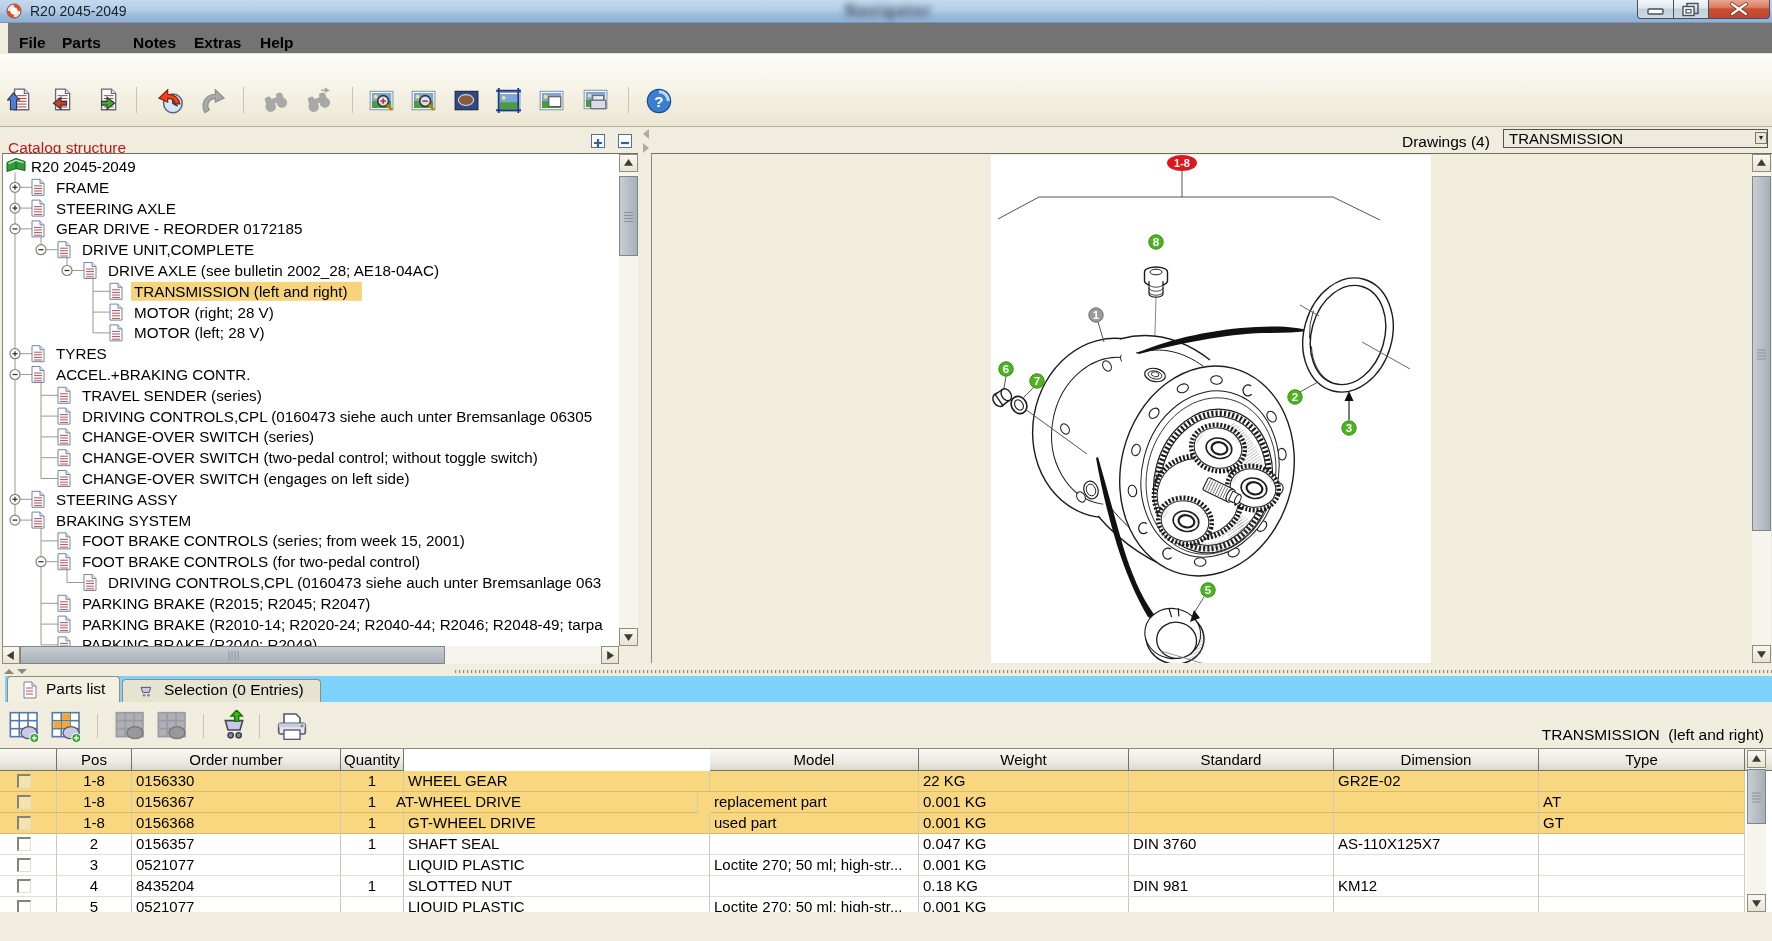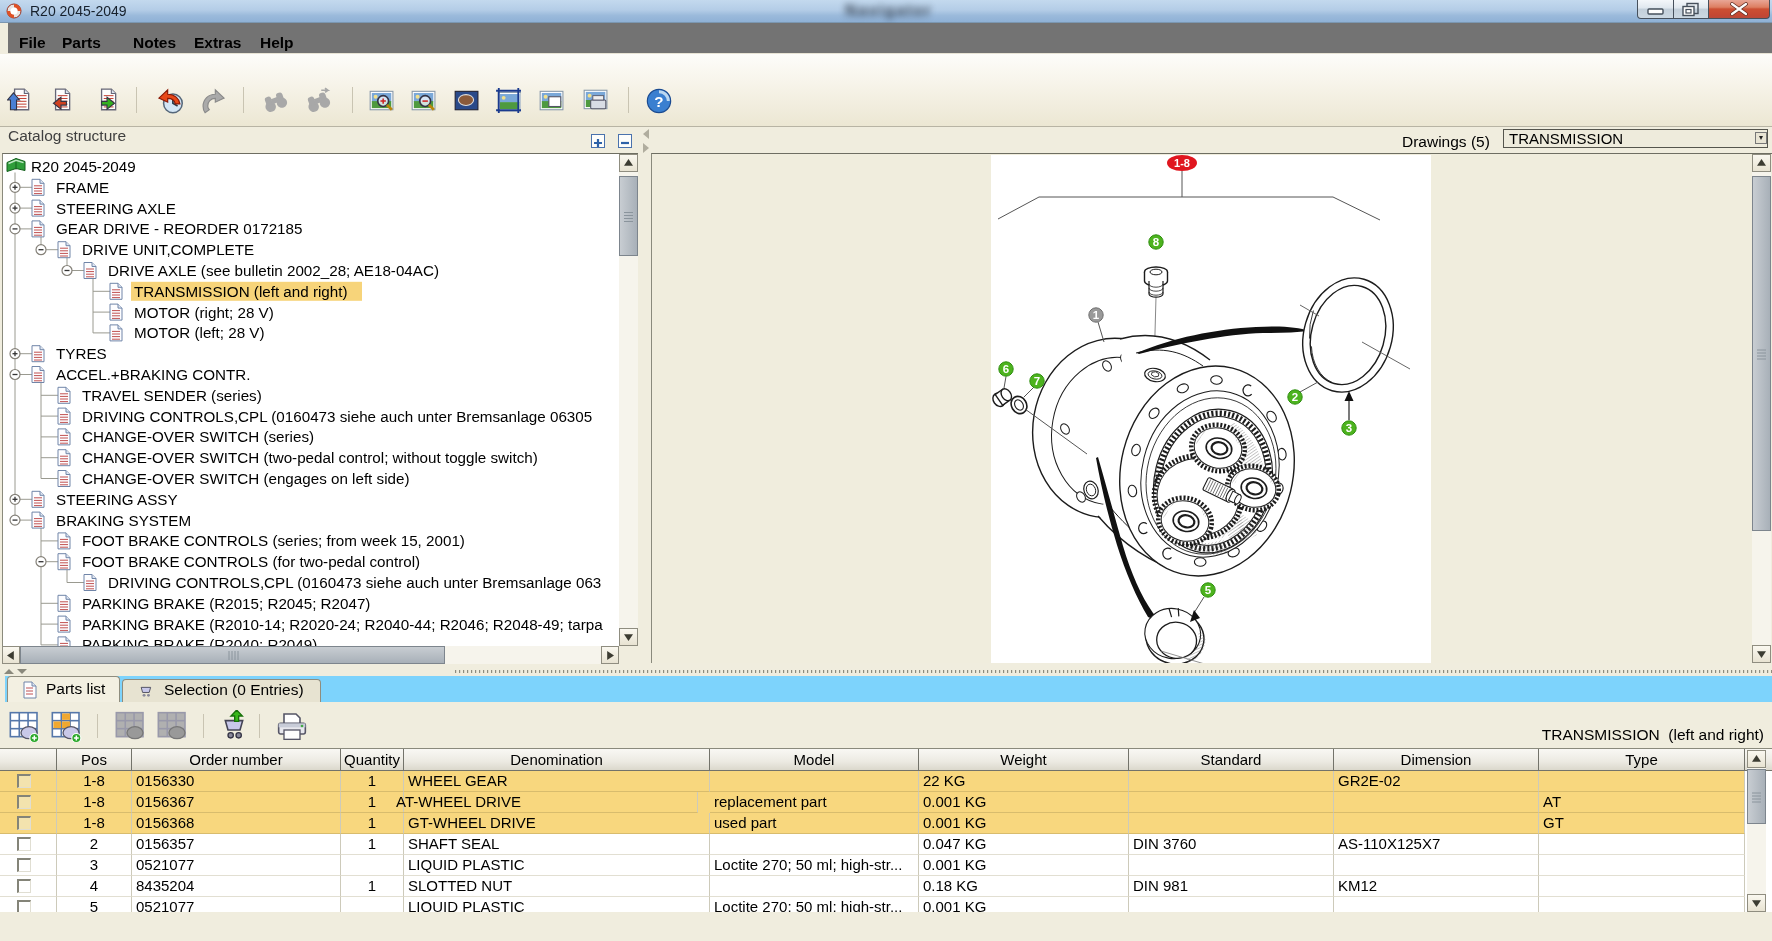--- a/index.html
+++ b/index.html
@@ -20,21 +20,21 @@
   #btnclose{left:1708px;width:62px;border-radius:0 0 4px 0;
     background:linear-gradient(#e8a696 0%,#dd7f62 40%,#cc4f33 50%,#c44733 85%,#b84a3a 100%);}
   #menubar{left:0;top:23px;width:1772px;height:30px;background:#737373;border-bottom:1px solid #e7e3d4;margin-left:8px;}
   .mi{position:absolute;top:11px;font-size:15.5px;font-weight:bold;color:#000;}
   #toolbar{left:0;top:54px;width:1772px;height:72px;
     background:linear-gradient(#fdfdfa 0%,#f7f4ea 40%,#ece7d3 100%);
     border-bottom:1px solid #b8b4a4;}
   .tsep{position:absolute;top:33px;width:1px;height:26px;background:#c9c4b2;}
   .ticon{position:absolute;top:33px;}
   #phdr{left:0;top:127px;width:1772px;height:26px;background:#f0edde;}
-  #cslabel{left:8px;top:0;font-size:15.5px;color:#404040;}
+  #cslabel{left:8px;top:12px;font-size:15.5px;color:#b91c1c;}
   .pmbtn{position:absolute;top:7px;width:14px;height:14px;background:#fdfdfb;border:1px solid #4a72ad;box-sizing:border-box;}
   #drawlbl{left:1402px;top:6px;font-size:15.5px;color:#000;}
   #combo{left:1503px;top:2px;width:265px;height:19px;border:1px solid #55554d;background:#eeebdc;box-sizing:border-box;}
   #combotxt{left:5px;top:0px;font-size:15px;color:#000;}
   #combobtn{left:251px;top:2px;width:12px;height:12px;background:#e8e4d4;border:1px solid #777;box-sizing:border-box;font-size:8px;line-height:9px;text-align:center;color:#222;}
   #treepanel{left:2px;top:153px;width:636px;height:493px;background:#fff;
     border-top:1px solid #6e6e62;border-left:1px solid #8a8a7c;box-sizing:border-box;overflow:hidden;}
   #treevscroll{left:619px;top:154px;width:19px;height:492px;}
   #treehscroll{left:2px;top:646px;width:617px;height:18px;}
   .sbtn{position:absolute;background:linear-gradient(#faf8f0,#e8e3d2);border:1px solid #8f8d80;box-sizing:border-box;}
@@ -218,21 +218,21 @@
     <div class="pmbtn" style="left:591px;"><svg width="12" height="12">
           <path d="M6 2 V10 M2 6 H10" stroke="#2e62a8" stroke-width="2.2"></path>
         </svg></div>
     <div class="pmbtn" style="left:618px;"><svg width="12" height="12">
           <path d="M2 6 H10" stroke="#2e62a8" stroke-width="2.2"></path>
         </svg></div>
     <div class="abs" style="left:641px;top:1px;"><svg width="10" height="26">
           <path d="M8 1 L2 6 L8 11 Z" fill="#b0ad9e"></path>
           <path d="M2 15 L8 20 L2 25 Z" fill="#b0ad9e"></path>
         </svg></div>
-    <div class="abs" id="drawlbl">Drawings (5)</div>
+    <div class="abs" id="drawlbl">Drawings (4)</div>
     <div class="abs" id="combo">
         <div class="abs" id="combotxt">TRANSMISSION</div>
         <div class="abs" id="combobtn">▾</div>
       </div>
   </div>
   <div class="abs" id="treepanel"><svg width="617" height="492" viewBox="0 0 617 492">
         <line x1="12" y1="18.5" x2="12" y2="366.1" stroke="#9a9a90" stroke-width="1"></line>
 <line x1="38" y1="79.9" x2="38" y2="95.7" stroke="#9a9a90" stroke-width="1"></line>
 <line x1="64" y1="100.7" x2="64" y2="116.5" stroke="#9a9a90" stroke-width="1"></line>
 <line x1="90" y1="121.5" x2="90" y2="178.9" stroke="#9a9a90" stroke-width="1"></line>
@@ -1112,21 +1112,20 @@
           <rect x="6" y="15" width="12" height="7" fill="#fdfdfd" stroke="#556" stroke-width="1"></rect>
           <circle cx="19.5" cy="12" r="1" fill="#4a4"></circle>
         </svg></div>
       <div id="ttl2">TRANSMISSION&nbsp;&nbsp;(left and right)</div>
     </div>
   <div class="abs" id="tablewrap">
       <div class="th" style="left:0px;width:57px;"></div>
 <div class="th" style="left:57px;width:75px;">Pos</div>
 <div class="th" style="left:132px;width:209px;">Order number</div>
 <div class="th" style="left:341px;width:63px;">Quantity</div>
-<div class="th" style="left:404px;width:306px;">Denomination</div>
 <div class="th" style="left:710px;width:209px;">Model</div>
 <div class="th" style="left:919px;width:210px;">Weight</div>
 <div class="th" style="left:1129px;width:205px;">Standard</div>
 <div class="th" style="left:1334px;width:205px;">Dimension</div>
 <div class="th" style="left:1539px;width:206px;">Type</div>
 <div class="th" style="left:1745px;width:27px;border-right:none;"></div>
 <div class="row gold" style="top:22px;">
 <div class="cell goldline" style="left:0;width:57px;">
           <div class="cb cbg"></div>
         </div>

